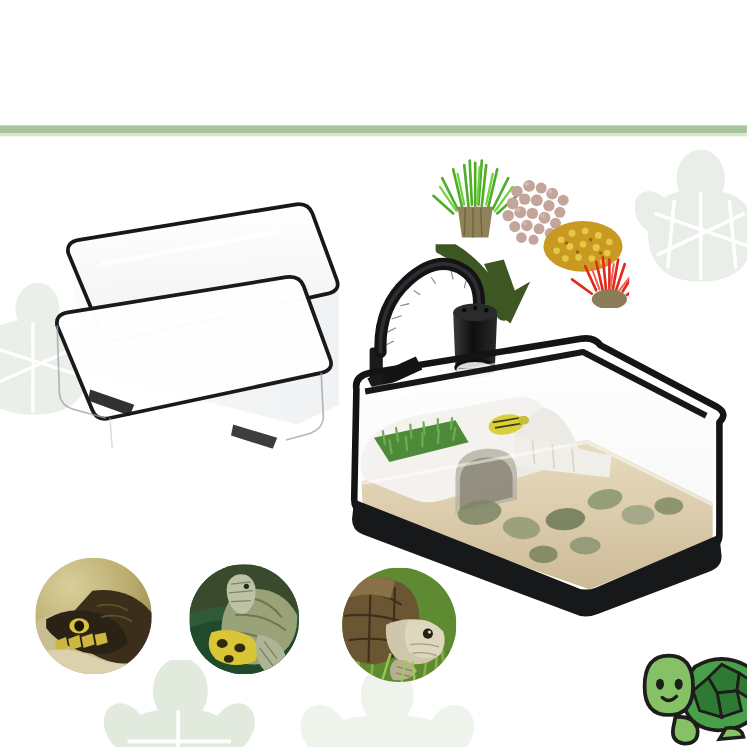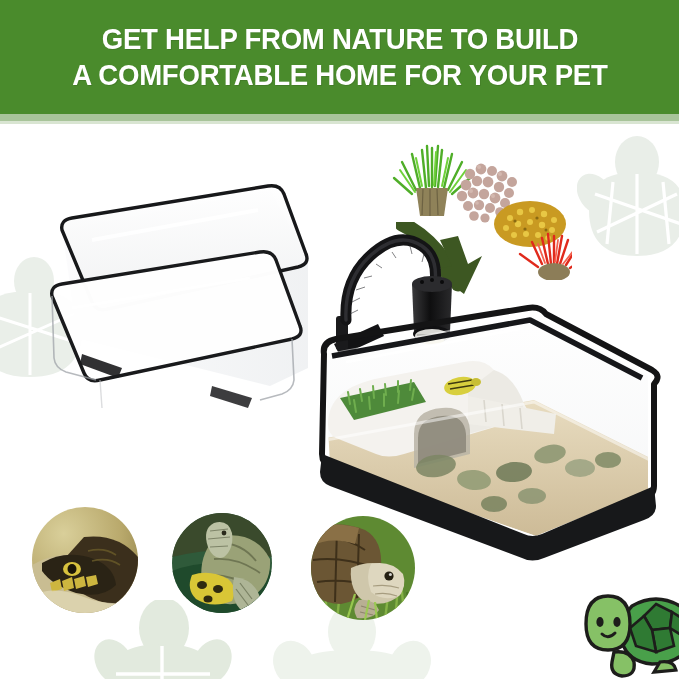--- a/index.html
+++ b/index.html
@@ -94,24 +94,20 @@
     <svg width="200" height="80" viewBox="0 0 200 80">
       <g fill="#eef3ec">
         <ellipse cx="100" cy="22" rx="24" ry="28"></ellipse>
         <ellipse cx="42" cy="54" rx="20" ry="24" transform="rotate(-28 42 54)"></ellipse>
         <ellipse cx="158" cy="54" rx="20" ry="24" transform="rotate(28 158 54)"></ellipse>
         <path d="M34 72 Q34 40 100 40 Q166 40 166 72 Q166 110 100 110 Q34 110 34 72 Z"></path>
       </g>
     </svg>
   </div>
 
-  <div class="banner">
-    <div class="banner-line">GET HELP FROM NATURE TO BUILD</div>
-    <div class="banner-line">A COMFORTABLE HOME FOR YOUR PET</div>
-  </div>
   <div class="banner-strip"></div>
   <div class="banner-strip2"></div>
 
   <div class="tank-empty">
     <svg width="300" height="240" viewBox="0 0 300 240">
       <defs>
         <linearGradient id="glassFace" x1="0" y1="0" x2="0" y2="1">
           <stop offset="0%" stop-color="#ffffff" stop-opacity="0.96"></stop>
           <stop offset="100%" stop-color="#f0f1f2" stop-opacity="0.88"></stop>
         </linearGradient>

